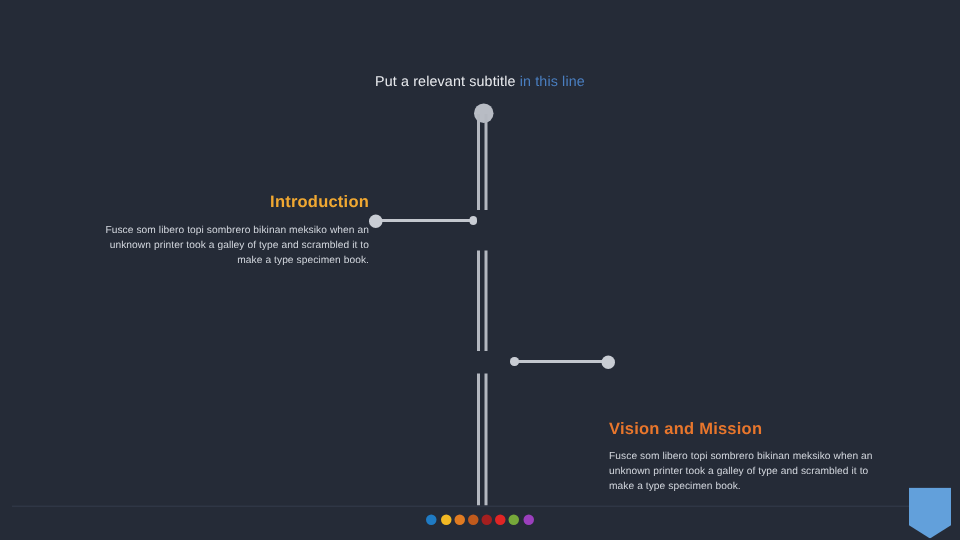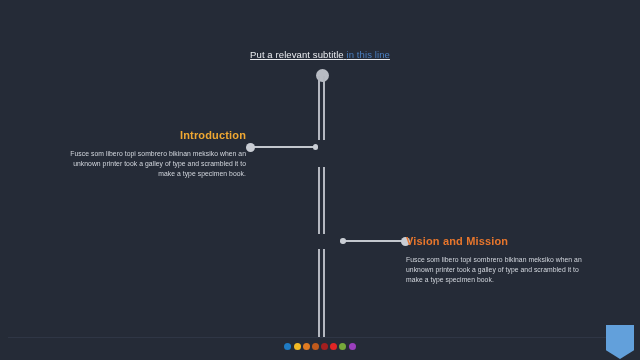--- a/index.html
+++ b/index.html
@@ -18,21 +18,20 @@
 
   
   .subtitle {
     position:absolute;
     top:49px; left:0; width:640px;
     text-align:center;
     font-size:9.5px;
     color:#e9ebef;
     letter-spacing:.1px;
     white-space:nowrap;
-    text-decoration:underline;
   }
   .subtitle .accent { color:#4a7fc1; }
 
   
   .spine {
     position:absolute;
     left:318px;
     width:8px;
   }
   .spine i {
@@ -97,21 +96,21 @@
     text-align:left;
   }
 
   .block h2 {
     font-size:11px;
     font-weight:bold;
     letter-spacing:.15px;
     line-height:14px;
   }
   .block-intro  h2 { color:#f0a832; }
-  .block-vision h2 { color:#e8762c; }
+  .block-vision h2 { color:#e8762c;margin-top:45px; }
 
   .block p {
     margin-top:7px;
     font-size:6.8px;
     line-height:10.2px;
     color:#d2d6dd;
     letter-spacing:.05px;
   }
 
   

